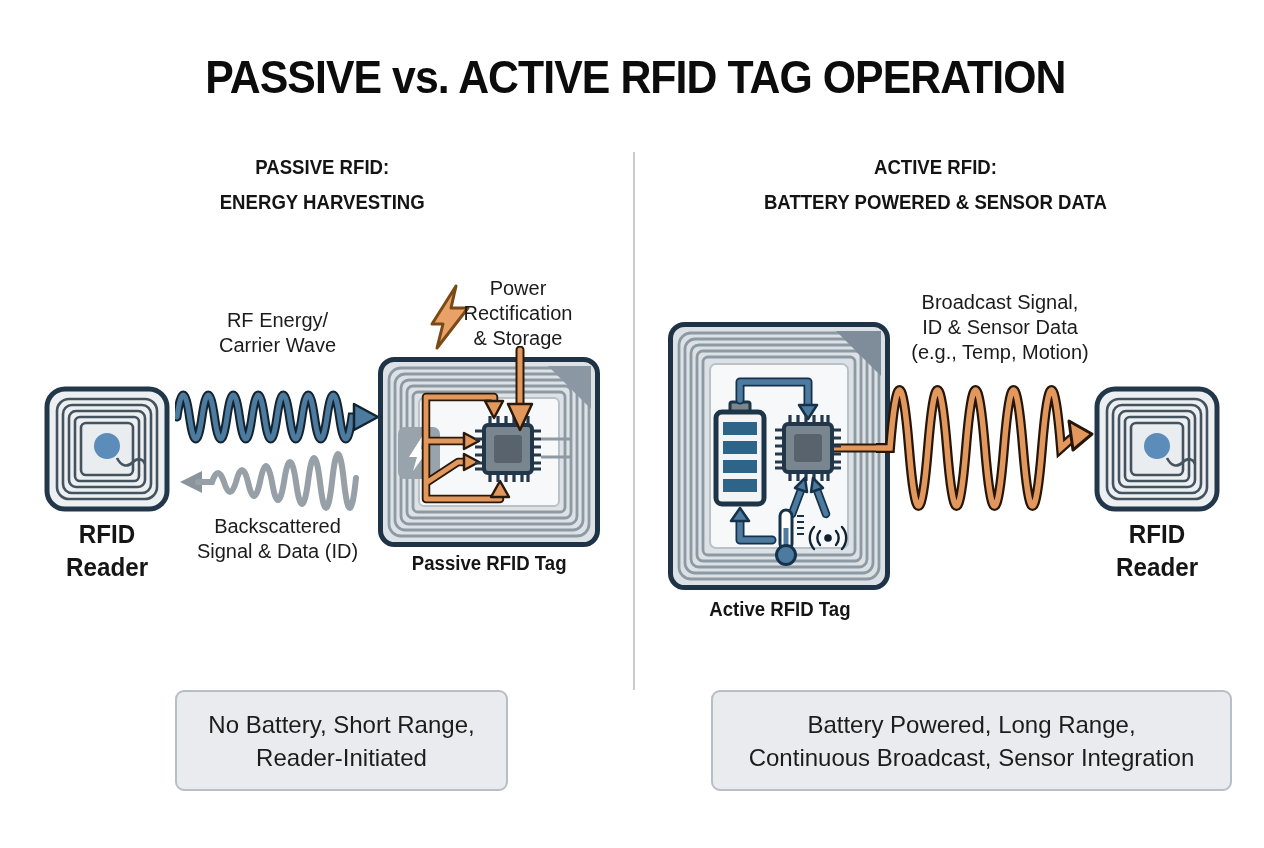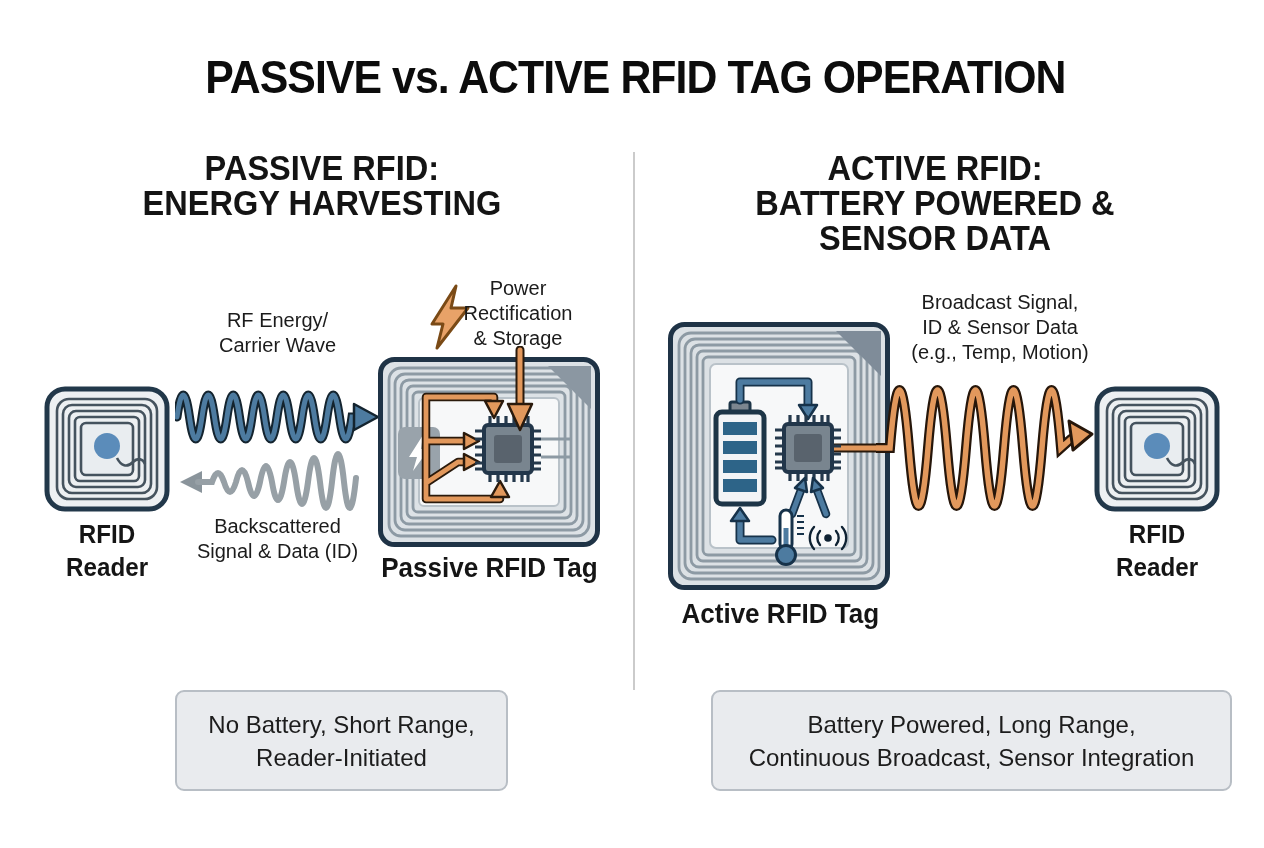--- a/index.html
+++ b/index.html
@@ -3,27 +3,27 @@
 <meta charset="utf-8">
 <style>
   html,body{margin:0;padding:0;background:#fff;}
   .stage{position:relative;width:1264px;height:848px;background:#ffffff;overflow:hidden;
          font-family:"Liberation Sans",sans-serif;color:#111;}
   .abs{position:absolute;}
   .center{text-align:center;}
   .pre{white-space:pre-line;}
   .cond{display:inline-block;transform:scaleX(.93);transform-origin:50% 50%;}
   .title{left:0;right:0;top:50px;font-size:46px;font-weight:700;letter-spacing:-1px;color:#0c0c0c;padding-left:6px;}
-  .sec-header{top:150px;font-size:35px;font-weight:700;line-height:35px;color:#141414;}
+  .sec-header{top:150px;font-size:20px;font-weight:700;line-height:35px;color:#141414;}
   .hL{left:92px;width:460px;}
   .hR{left:670px;width:530px;}
   .divider{left:633px;top:152px;width:2px;height:538px;background:#cbcbcb;}
   .small-label{font-size:20px;font-weight:500;line-height:25px;color:#1b1b1b;}
   .bold-label{font-size:26px;font-weight:700;line-height:33px;color:#151515;}
-  .tag-label{font-size:28px;font-weight:700;color:#151515;}
+  .tag-label{font-size:20px;font-weight:700;color:#151515;}
   .sum-box{top:690px;height:101px;background:#e9ebee;border:2px solid #b8bec5;border-radius:9px;
            display:flex;align-items:center;justify-content:center;box-sizing:border-box;margin-left:25px;}
   .sum-text{font-size:24px;line-height:33px;color:#1c1c1c;font-weight:400;}
   svg{display:block;}
 </style>
 </head>
 <body>
 
 <div class="stage">
 

